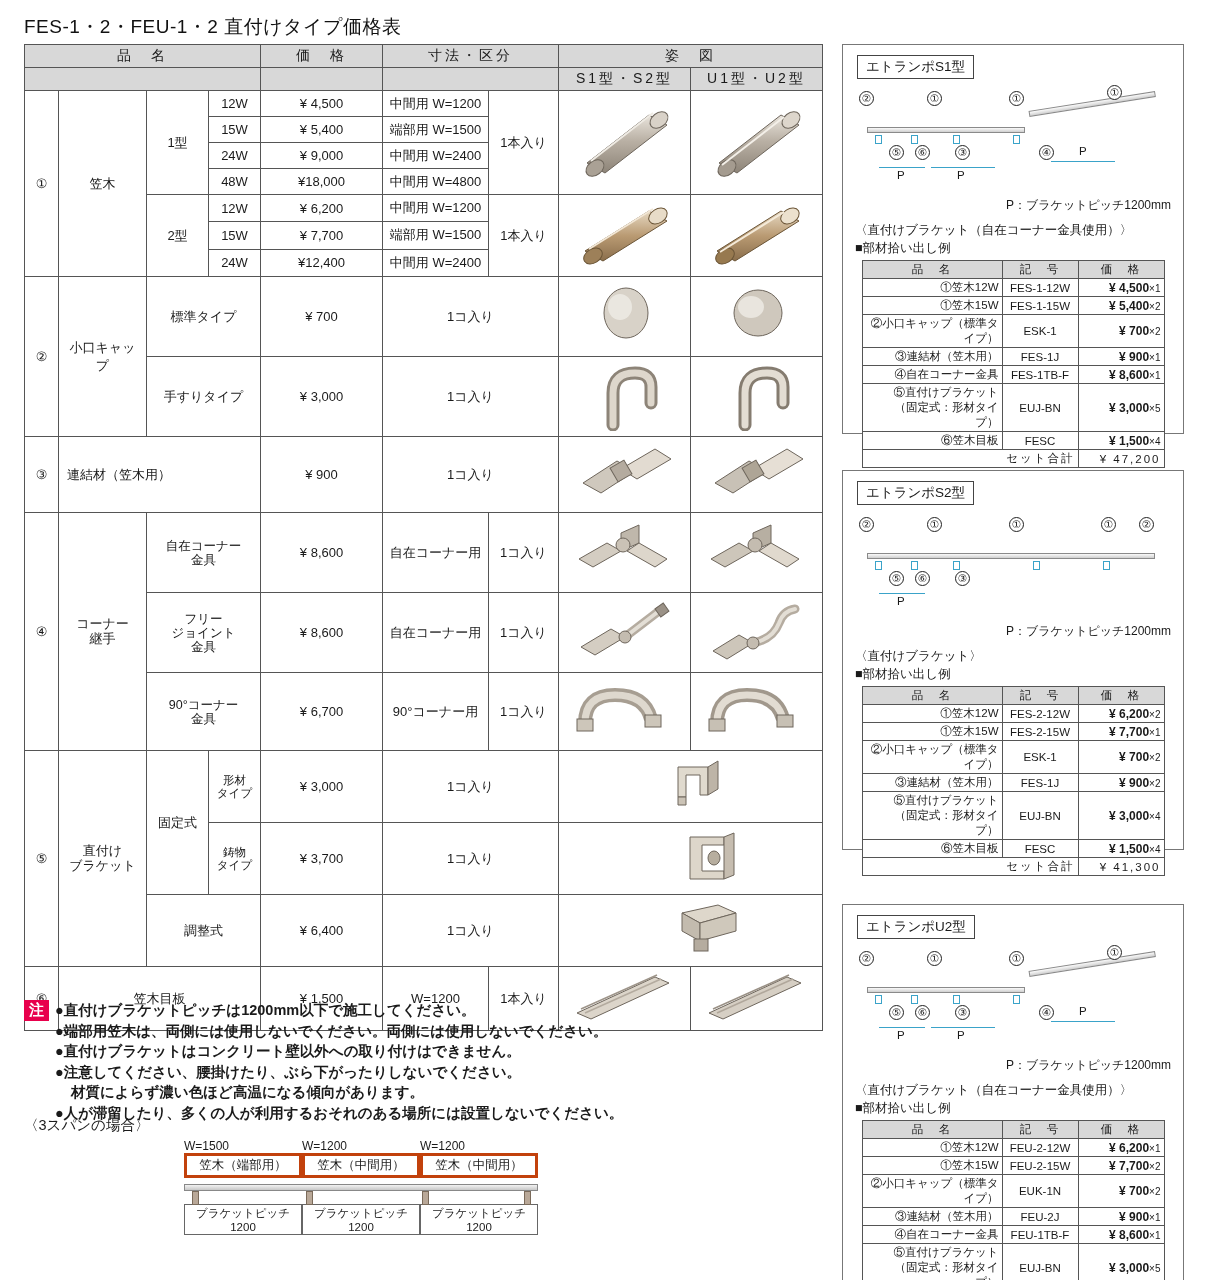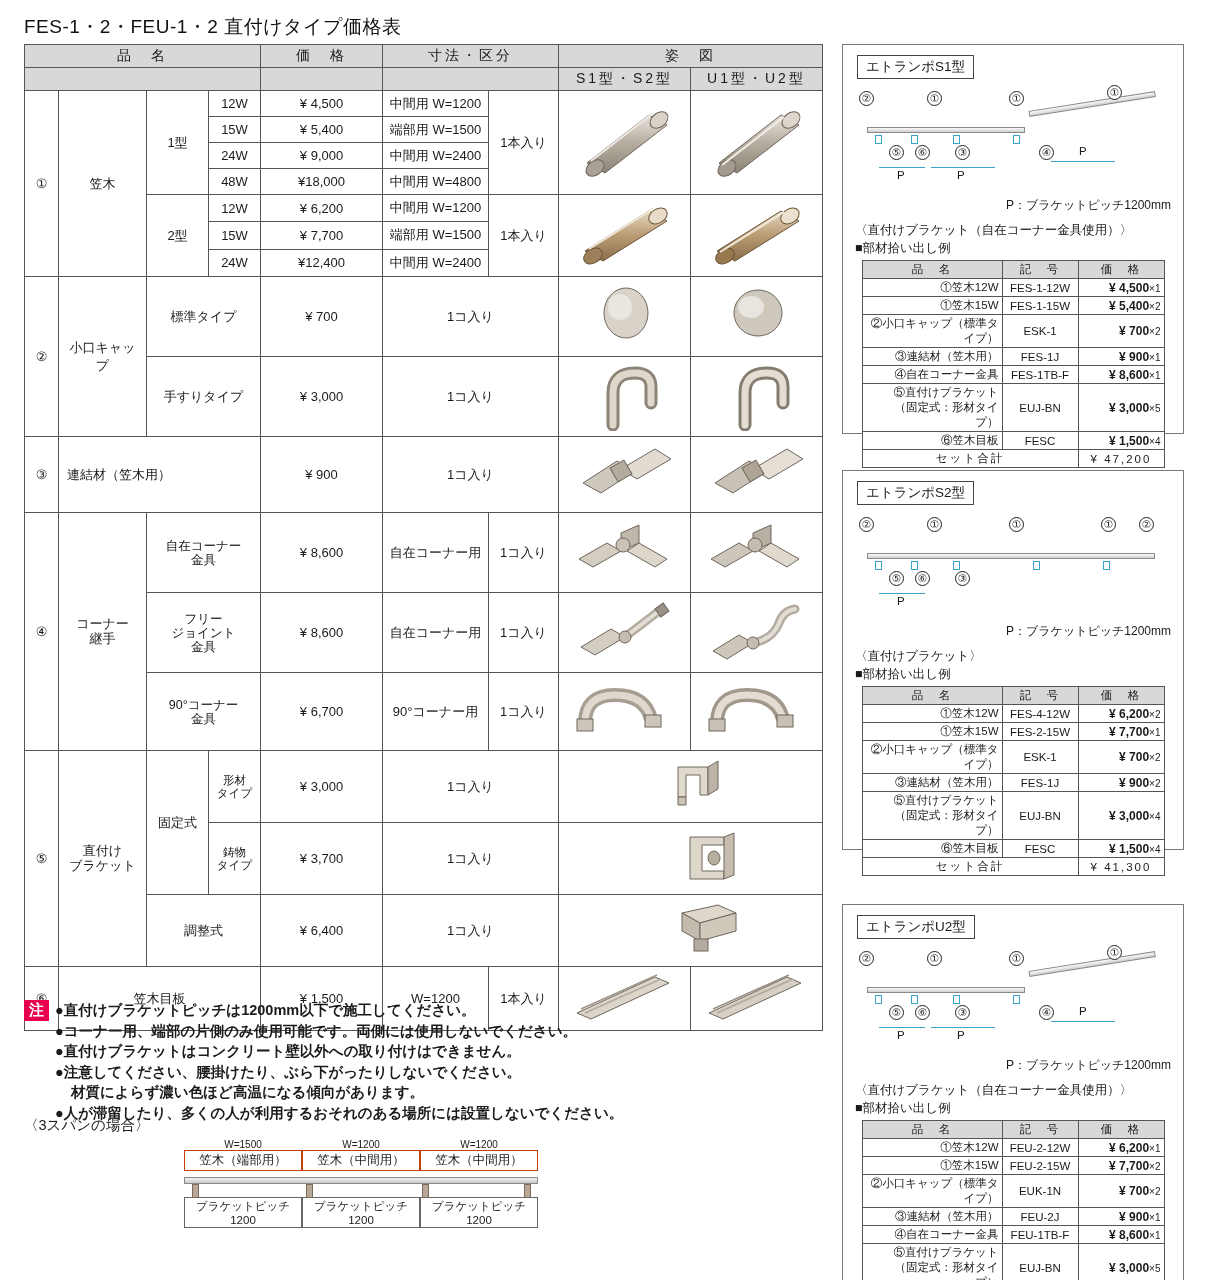--- a/index.html
+++ b/index.html
@@ -55,22 +55,22 @@
     background:#e8004c; color:#fff; font-size:15px; font-weight:bold;
     padding:2px 5px; margin-right:6px; line-height:1.1;
   }
   #notes ul { list-style:none; margin:0; padding:0;font-weight:bold; }
   #notes li { font-size:14.5px; line-height:1.42; }
   .note-indent { padding-left:16px; display:block; }
   
   #span-diagram { position:absolute; left:24px; top:1116px; width:792px; }
   #span-title { font-size:14.5px; margin-bottom:4px; }
   .span-row { display:flex; margin-left:160px; }
-  .span-w { width:118px; text-align:center; font-size:10px; }
-  .span-lbl { width:118px; text-align:center; font-size:12.5px; border:1px solid #c2410c; background:#fff; padding:1px 0; }
+  .span-w { width:118px; font-size:12px; }
+  .span-lbl { width:118px; text-align:center; font-size:12.5px; border:3px solid #c2410c; background:#fff; padding:1px 0; }
   .pitch-lbl { width:118px; text-align:center; font-size:11.5px; border:1px solid #666; background:#fff; padding:1px 0; }
   .rail-wrap { margin-left:160px; width:354px; position:relative; height:26px; }
   .rail-bar { position:absolute; left:0; top:6px; width:354px; height:7px;
               background:linear-gradient(#f2f2f2,#c8c8c8); border:1px solid #888; }
   .rail-post { position:absolute; top:13px; width:7px; height:14px; background:#b9a898; border:1px solid #7a6a5a; }
   
   .panel { position:absolute; left:842px; width:342px; border:1px solid #777; background:#fff; }
   #panel-s1 { top:44px; height:390px; }
   #panel-s2 { top:470px; height:380px; }
   #panel-u2 { top:904px; height:400px; }
@@ -96,21 +96,21 @@
   table.parts td, table.parts th {
     border:1px solid #555; font-size:11.5px; font-weight:normal; padding:1px 3px;
     background:#fff; height:17px;
   }
   table.parts th { background:#d8d8d8; text-align:center; letter-spacing:2px; }
   .pt-name { width:140px; text-align:right; }
   .pt-code { width:76px; text-align:center; }
   .pt-price { width:86px; text-align:right; padding-right:3px; }
   .pt-price b { font-size:12px; }
   .mult { font-size:10px; }
-  .total-row td { background:#fff; text-align:center; letter-spacing:2px; }
+  .total-row td { background:#fff; text-align:right; letter-spacing:2px; }
   .two-line { line-height:1.12; display:block; }
 </style>
 </head>
 <body>
 
 <div id="page-title">FES-1・2・FEU-1・2 直付けタイプ価格表</div>
 
 <table id="price-table">
   <colgroup>
     <col class="c-no">
@@ -441,21 +441,21 @@
         </svg>
       </td>
     </tr>
   </tbody>
 </table>
 
 <div id="notes">
   <div class="note-tag">注</div>
   <ul>
     <li>●直付けブラケットピッチは1200mm以下で施工してください。</li>
-    <li>●コーナー用、端部の片側のみ使用可能です。両側には使用しないでください。</li>
+    <li>●端部用笠木は、両側には使用しないでください。両側には使用しないでください。</li>
     <li>●直付けブラケットはコンクリート壁以外への取り付けはできません。</li>
     <li>●注意してください、腰掛けたり、ぶら下がったりしないでください。</li>
     <li class="note-indent">材質によらず濃い色ほど高温になる傾向があります。</li>
     <li>●人が滞留したり、多くの人が利用するおそれのある場所には設置しないでください。</li>
   </ul>
 </div>
 
 <div id="span-diagram">
   <div id="span-title">〈3スパンの場合〉</div>
   <div class="span-row">
@@ -585,21 +585,21 @@
   <div class="sub-head2">■部材拾い出し例</div>
   <table class="parts">
     <tbody>
         <tr>
       <th class="pt-name">品　名</th>
       <th class="pt-code">記　号</th>
       <th class="pt-price" style="text-align:center">価　格</th>
     </tr>
     <tr>
       <td class="pt-name">①笠木12W</td>
-      <td class="pt-code">FES-4-12W</td>
+      <td class="pt-code">FES-2-12W</td>
       <td class="pt-price"><b>¥  6,200</b><span class="mult">×2</span></td>
     </tr>
     <tr>
       <td class="pt-name">①笠木15W</td>
       <td class="pt-code">FES-2-15W</td>
       <td class="pt-price"><b>¥  7,700</b><span class="mult">×1</span></td>
     </tr>
     <tr>
       <td class="pt-name">②小口キャップ（標準タイプ）</td>
       <td class="pt-code">ESK-1</td>

